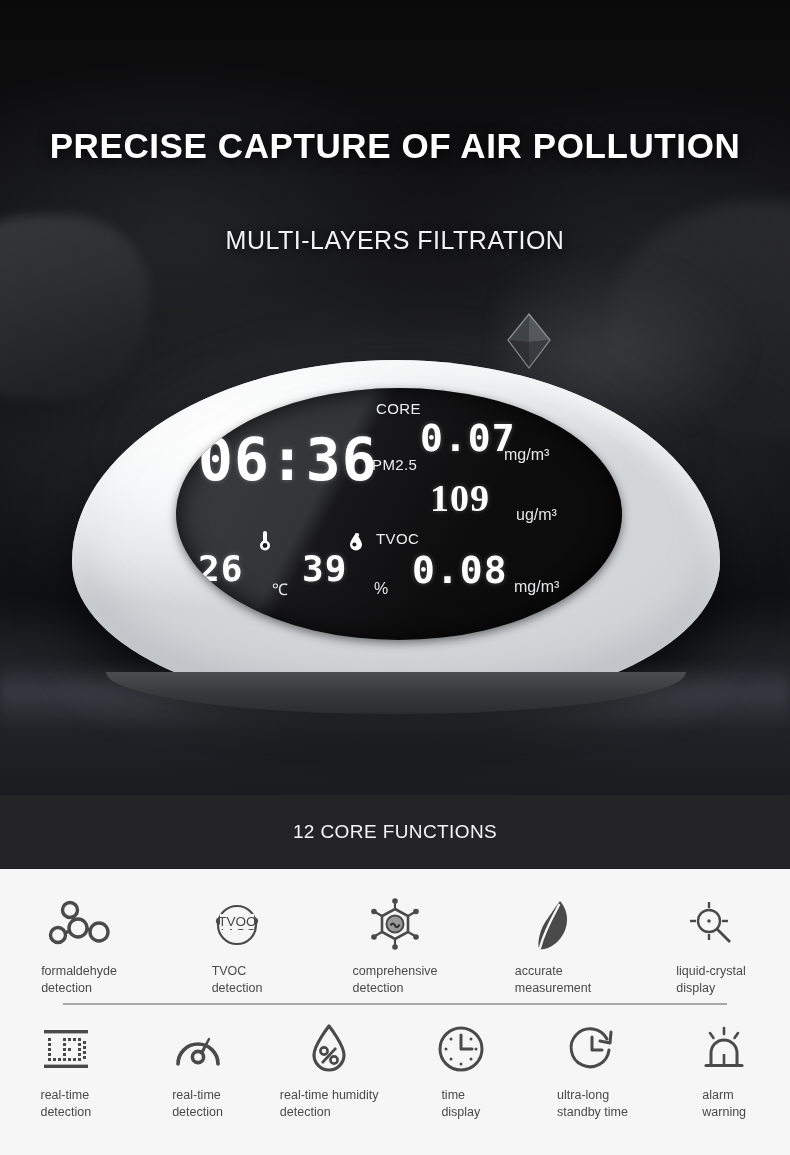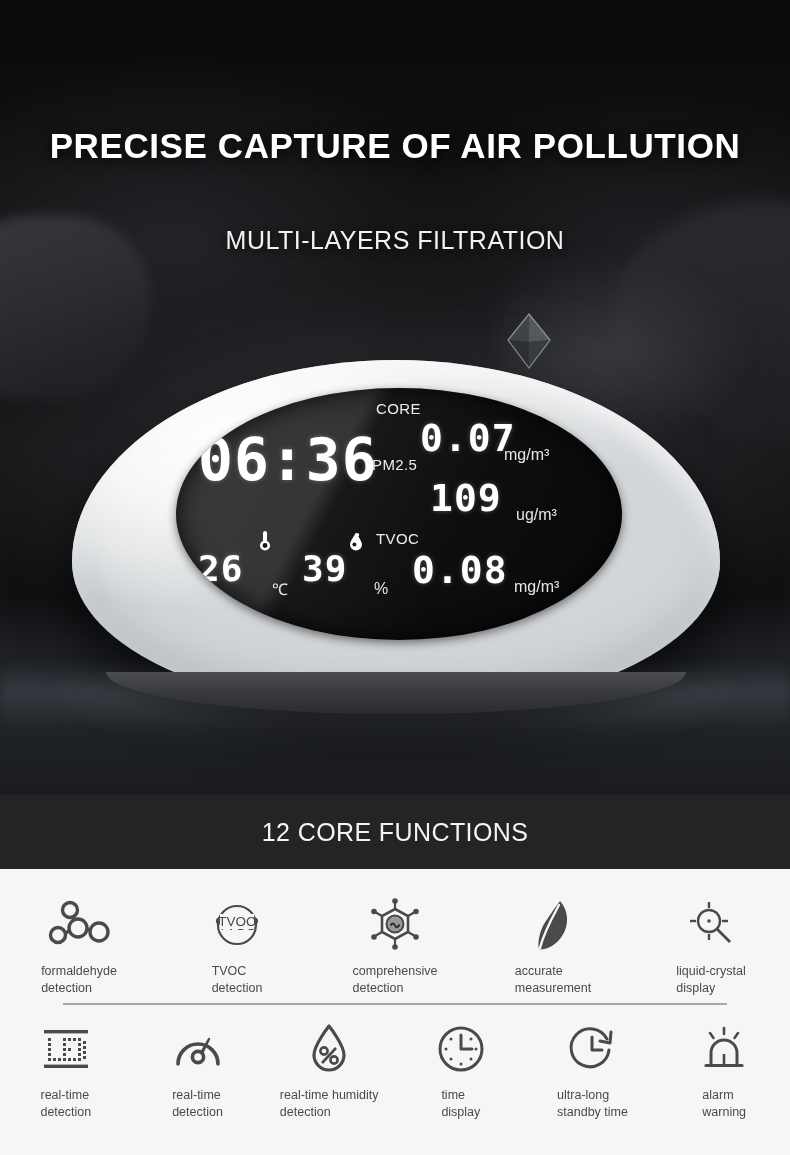--- a/index.html
+++ b/index.html
@@ -114,39 +114,39 @@
   .d-time{font-size:58px;letter-spacing:1px;}
   .d-big{font-size:38px;letter-spacing:1px;}
   .d-mid{font-size:36px;letter-spacing:1px;}
 
   .l-pm{left:28px;top:20px;}
   .v-time{left:22px;top:38px;}
   .l-hcho{left:200px;top:12px;}
   .v-hcho{left:228px;top:28px;margin-left:16px;}
   .u-hcho{left:328px;top:58px;}
   .l-pm25{left:196px;top:68px;}
-  .v-pm25{left:254px;top:88px;}
+  .v-pm25{left:254px;top:88px;font-family:Liberation Serif, serif;}
   .u-pm25{left:340px;top:118px;}
   .i-temp{left:82px;top:142px;}
   .v-temp{left:22px;top:160px;}
   .u-temp{left:96px;top:190px;}
   .i-hum{left:172px;top:144px;}
   .v-hum{left:126px;top:160px;}
   .u-hum{left:198px;top:192px;}
   .l-tvoc{left:200px;top:142px;}
   .v-tvoc{left:236px;top:160px;}
   .u-tvoc{left:338px;top:190px;}
 
   
   .banner{
     position:relative;width:790px;height:74px;background:#242426;
     display:flex;align-items:center;justify-content:center;
   }
   .banner-title{
-    color:#f4f4f4;font-size:25px;letter-spacing:.4px;font-weight:400;
+    color:#f4f4f4;font-size:19px;letter-spacing:.4px;font-weight:400;
   }
 
   
   .features{
     position:relative;width:790px;height:286px;background:#f6f6f6;
     padding-top:16px;box-sizing:border-box;
   }
   .frow{display:flex;width:790px;}
   .fcell{
     flex:1;display:flex;flex-direction:column;align-items:center;

